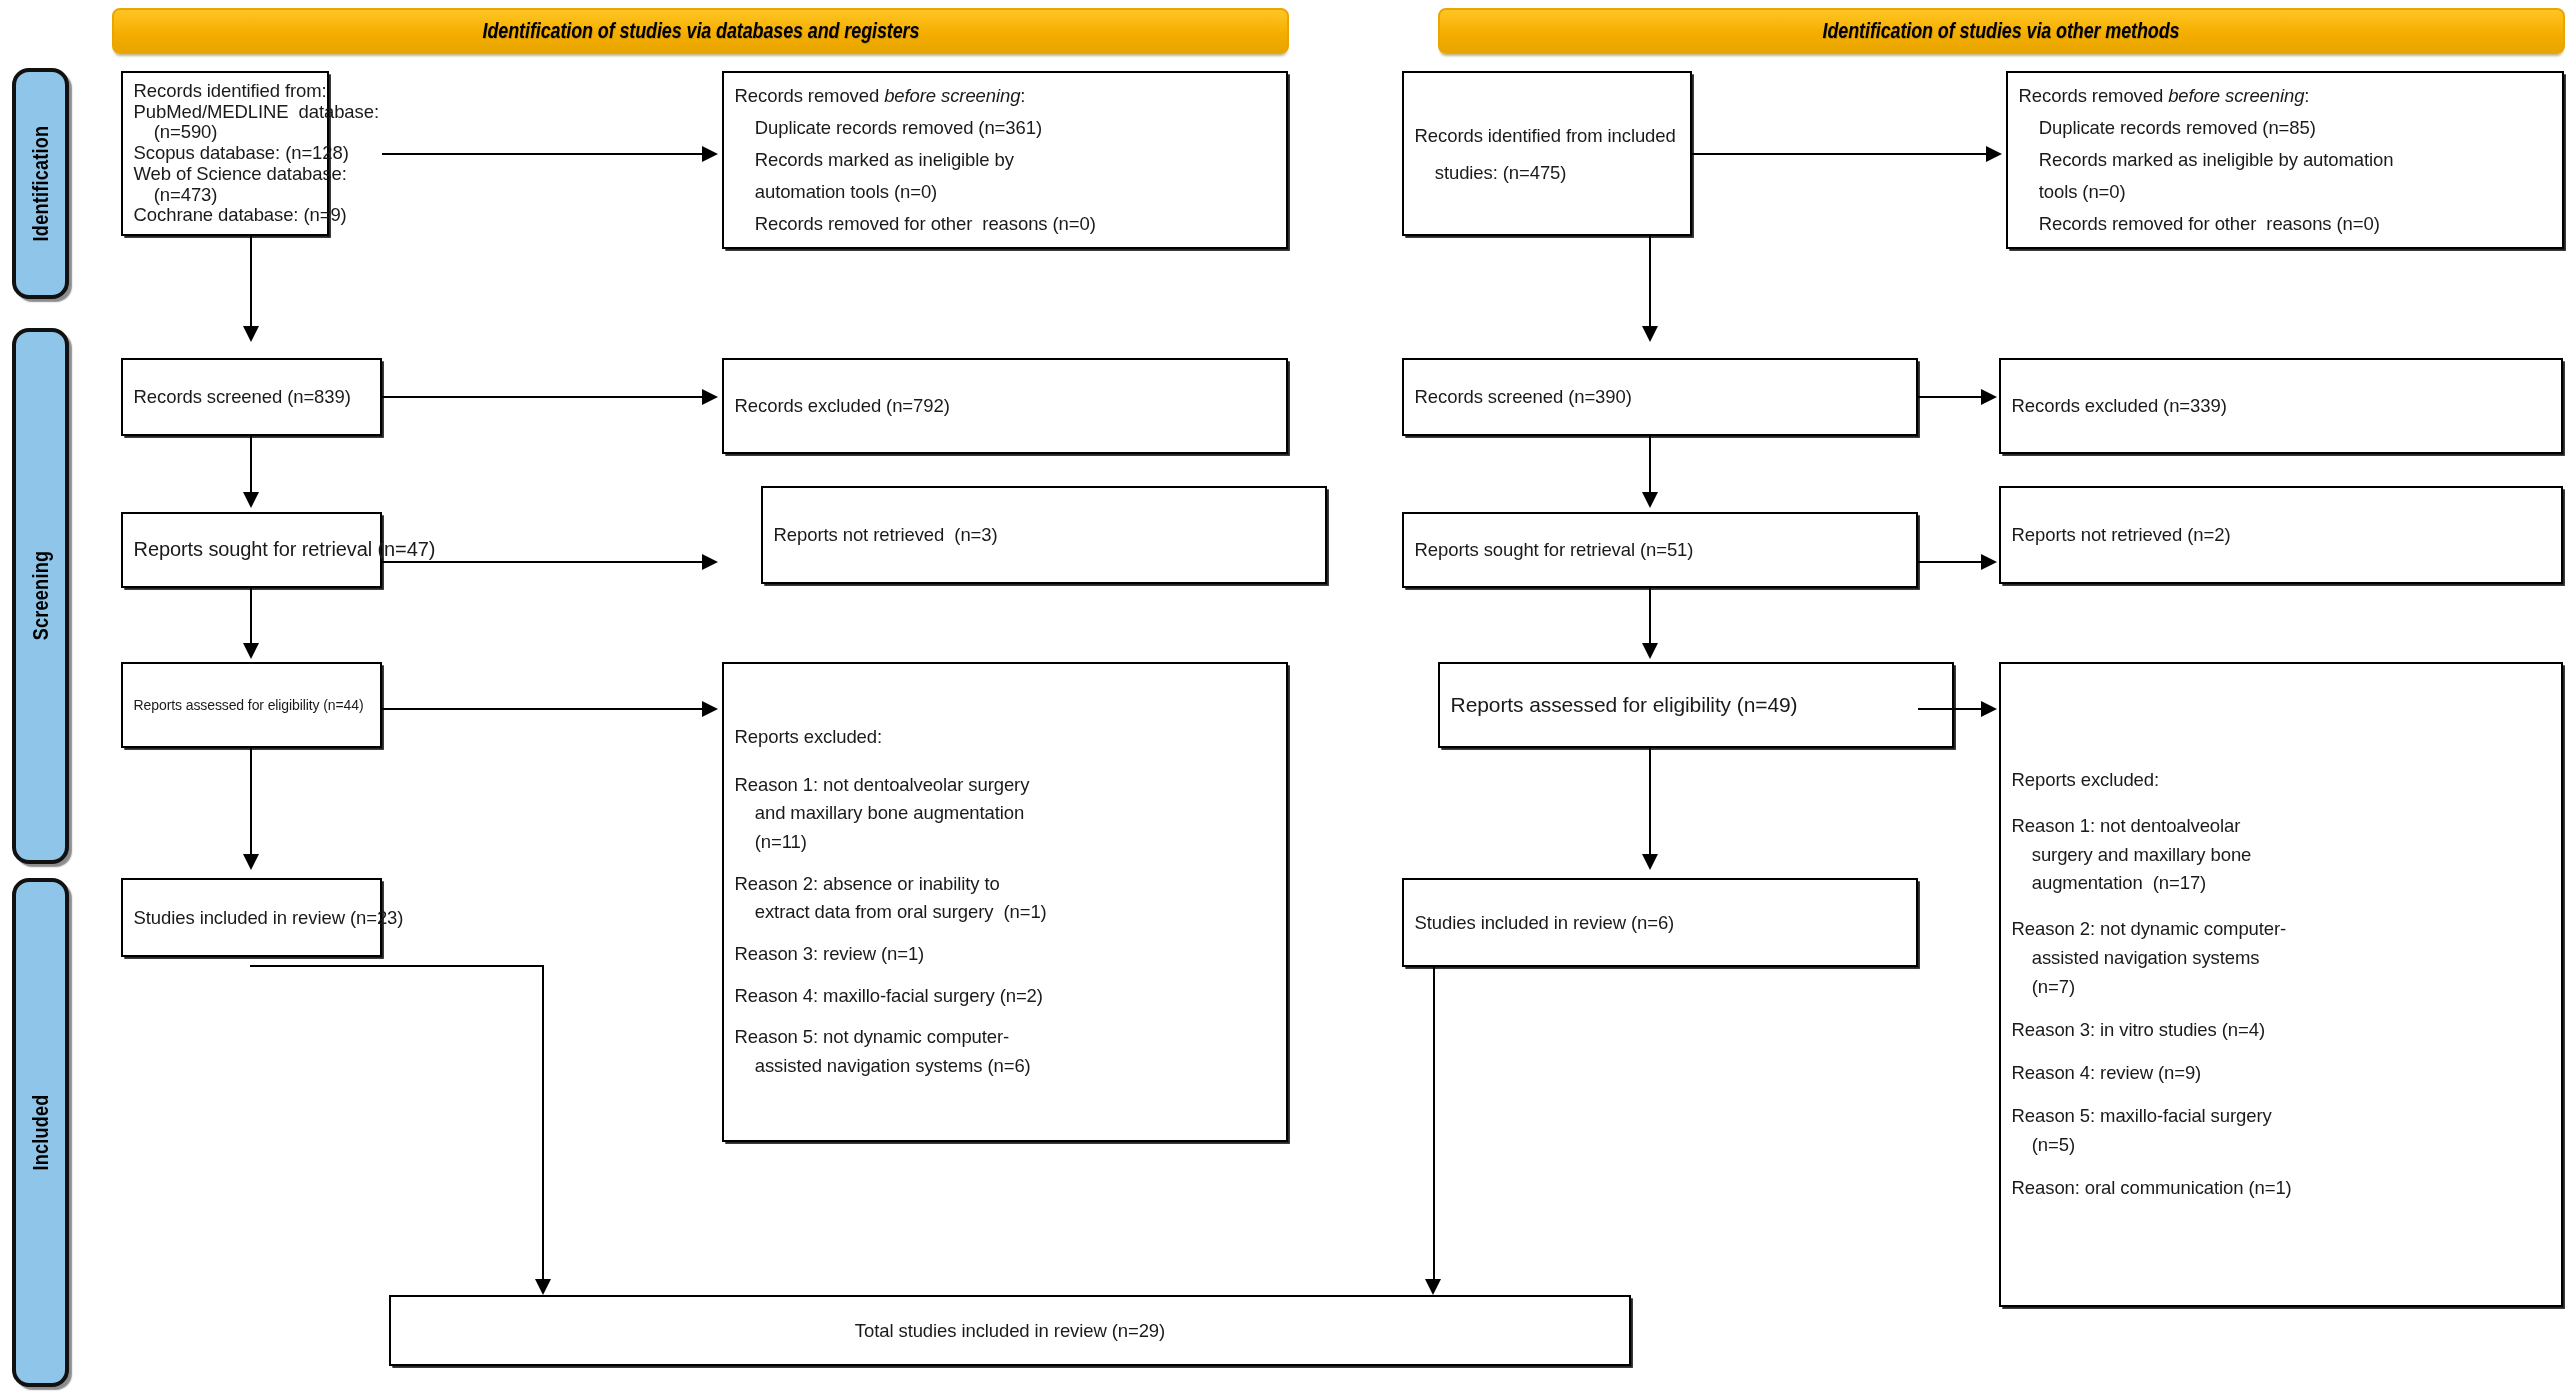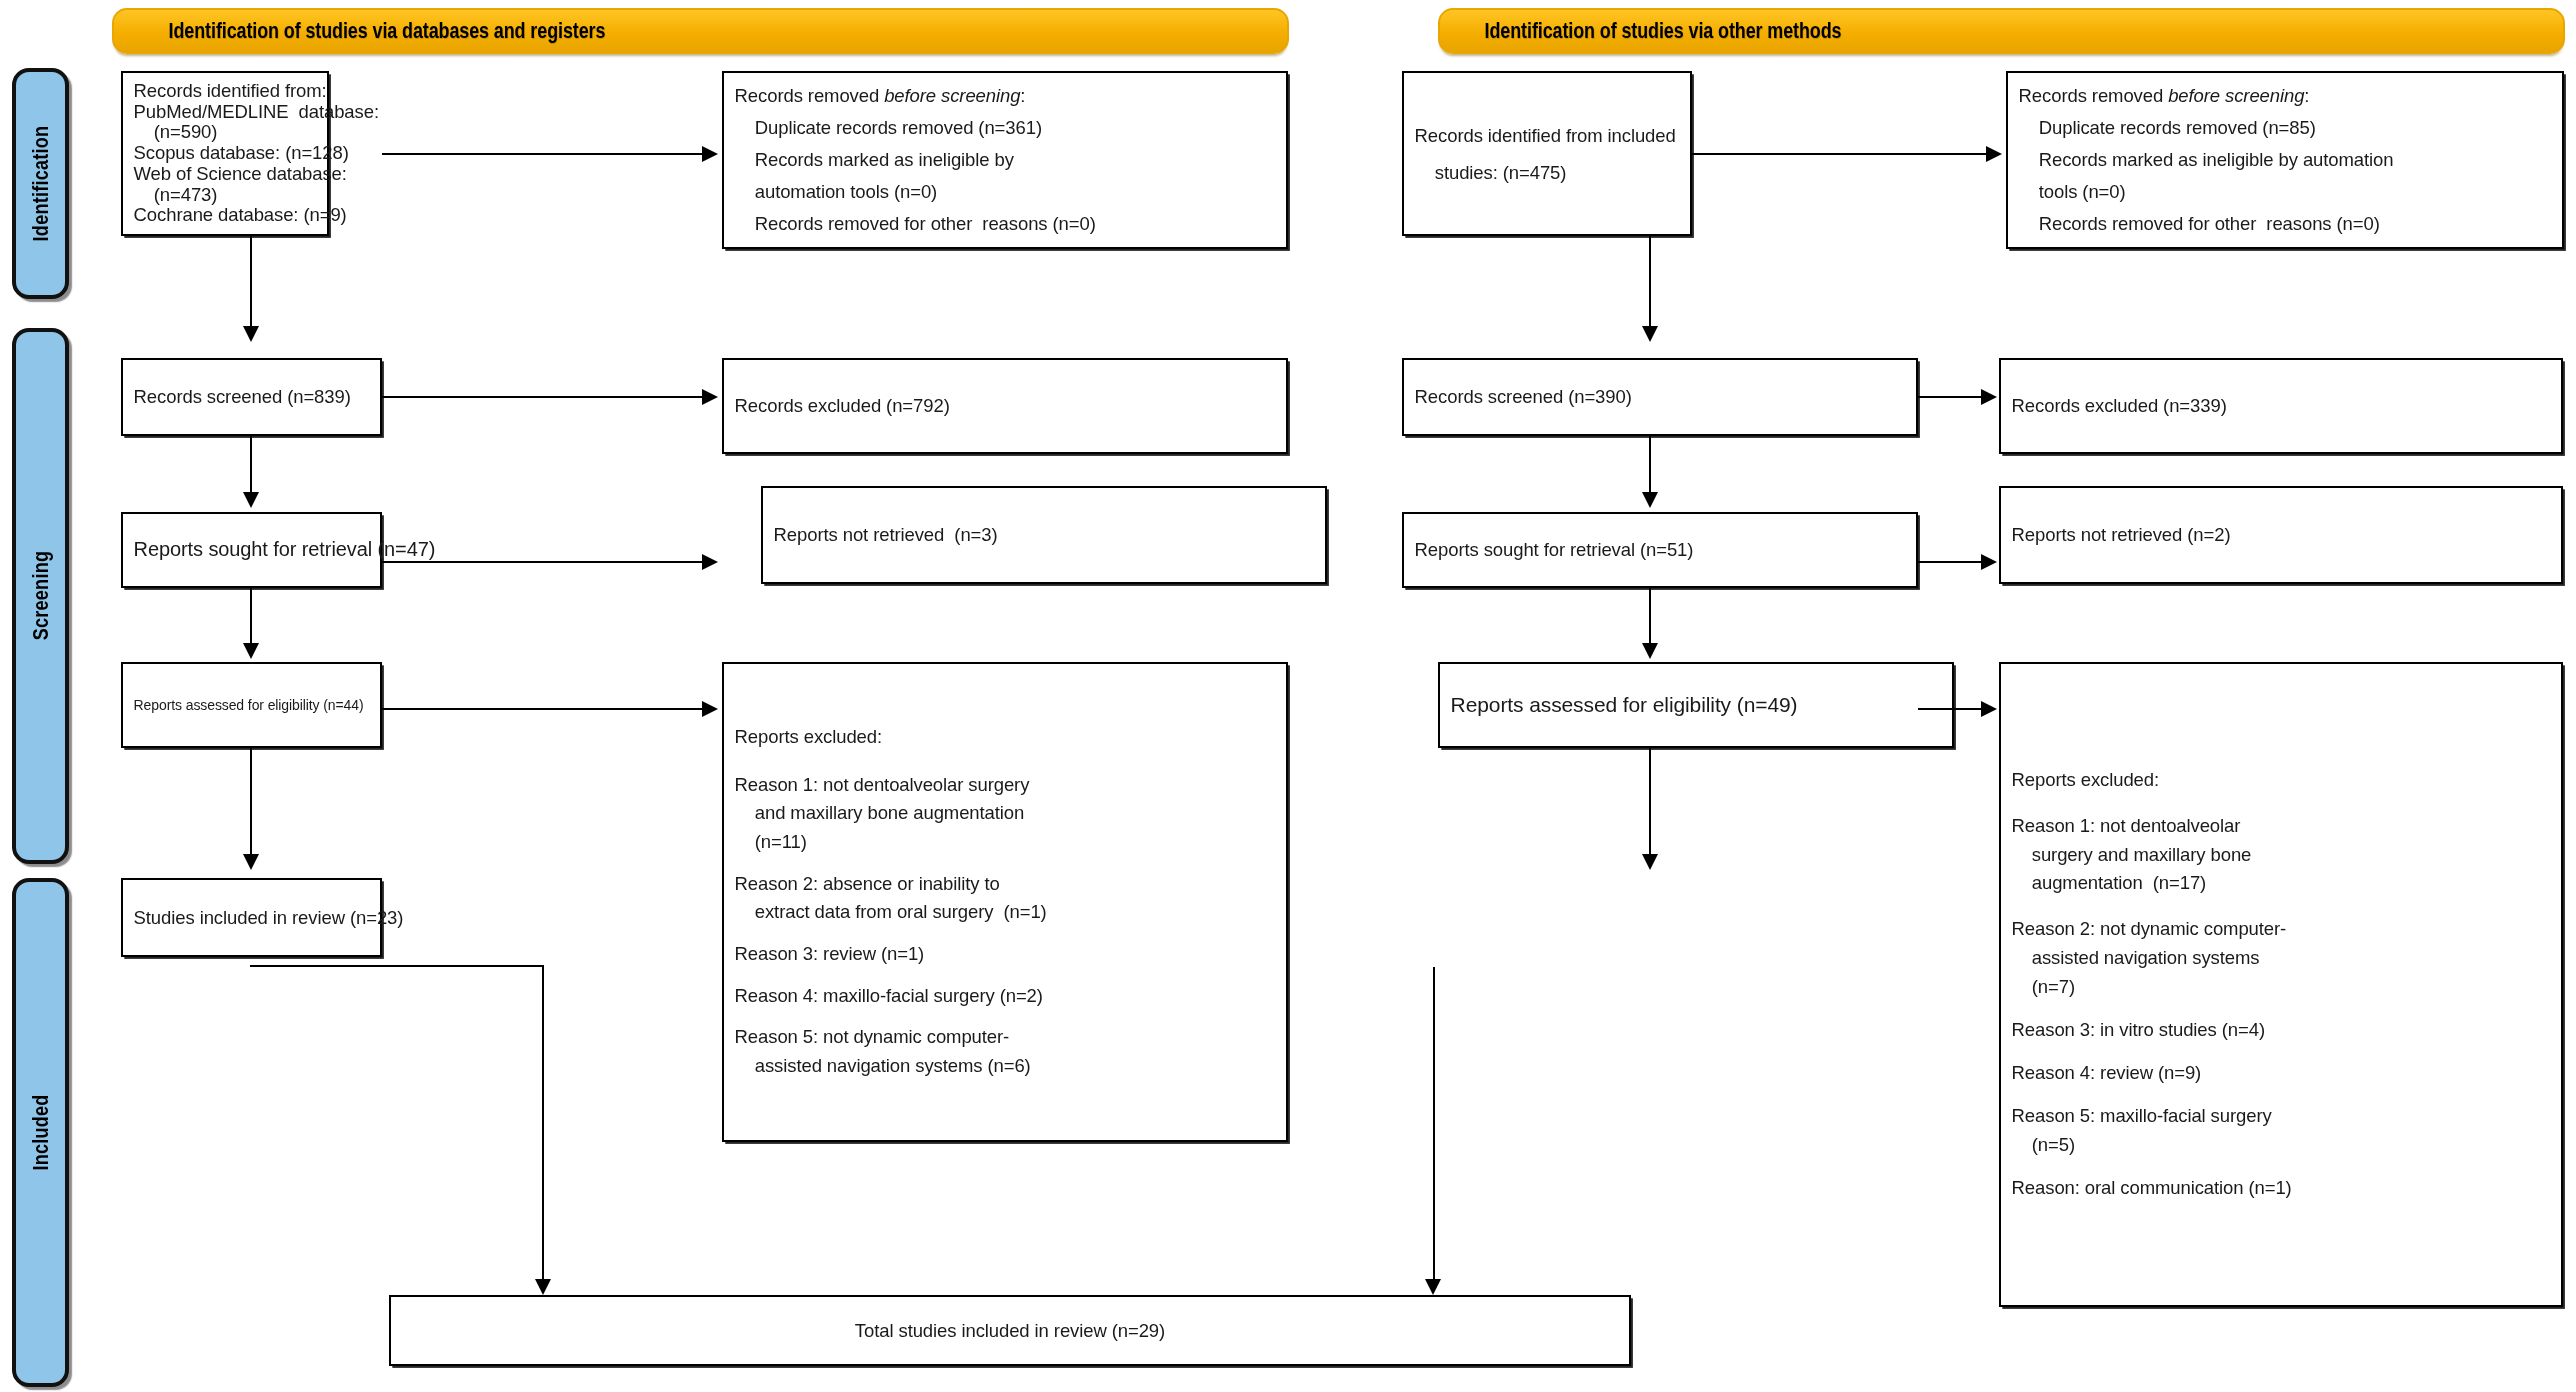--- a/index.html
+++ b/index.html
@@ -16,27 +16,29 @@
     height: 1392px;
     background: #ffffff;
     overflow: hidden;
   }
 
   
   .phase-header {
     position: absolute;
     background: linear-gradient(180deg, #ffc524 0%, #f5ae00 55%, #e8a400 100%);
     border: 2px solid #e9a500;
-    border-radius: 15px;
+    border-radius: 8px;
     box-shadow: 0 4px 2.6px -2px rgba(120,90,0,0.45);
     display: flex;
     align-items: center;
+    justify-content: center;
     color: #000000;
     font-weight: bold;
     letter-spacing: -0.1px;
+    font-style: italic;
   }
   .phase-header span {
     transform: scaleX(0.80);
     transform-origin: center center;
     white-space: nowrap;
     display: inline-block;
     text-shadow: 0.7px 0.7px 0 rgba(0,0,0,0.18);
   }
 
   
@@ -293,20 +295,23 @@
     <div class="line" style="height:14.5px;"></div>
     <div class="line">Reason: oral communication (n=1)</div>
   </div>
 
   <div class="hline" style="left:1918px; top:708px; width:65px;"></div>
   <div class="arrow-right" style="left:1981px; top:701px;"></div>
 
   <div class="vline" style="left:1649px; top:748px; width:2px; height:109px;"></div>
   <div class="arrow-down" style="left:1642px; top:854px;"></div>
 
+  <div class="box center" style="left:1402px; top:878px; width:516px; height:89px; font-size:18.5px;">
+    <div class="line">Studies included in review (n=6)</div>
+  </div>
 
   <div class="vline" style="left:1433px; top:967px; width:2px; height:315px;"></div>
   <div class="arrow-down" style="left:1425px; top:1279px;"></div>
 
   <div class="box center" style="left:389px; top:1295px; width:1242px; height:71px; font-size:18.5px; align-items:center; padding:0;">
     <div class="line" style="text-align:center; width:100%;">Total studies included in review (n=29)</div>
   </div>
 
 </div>
 

